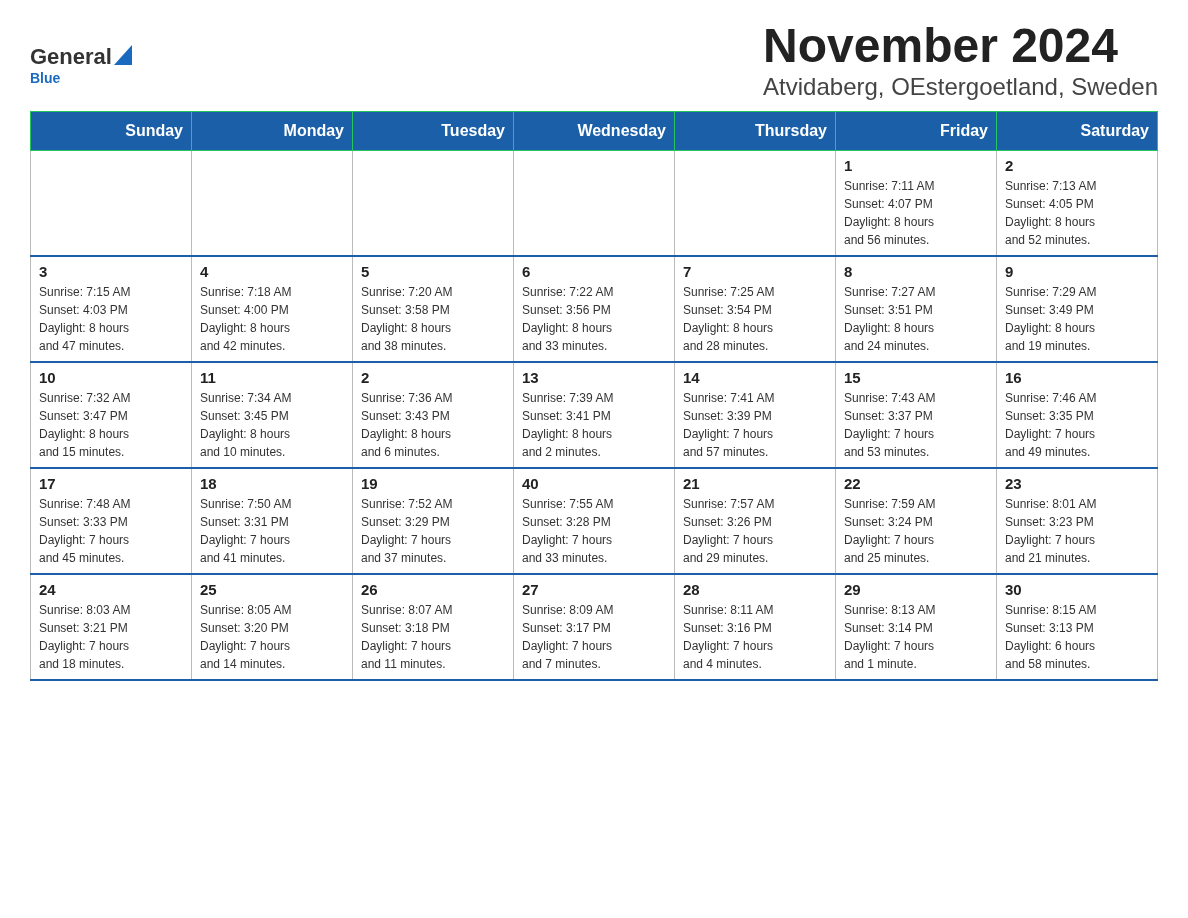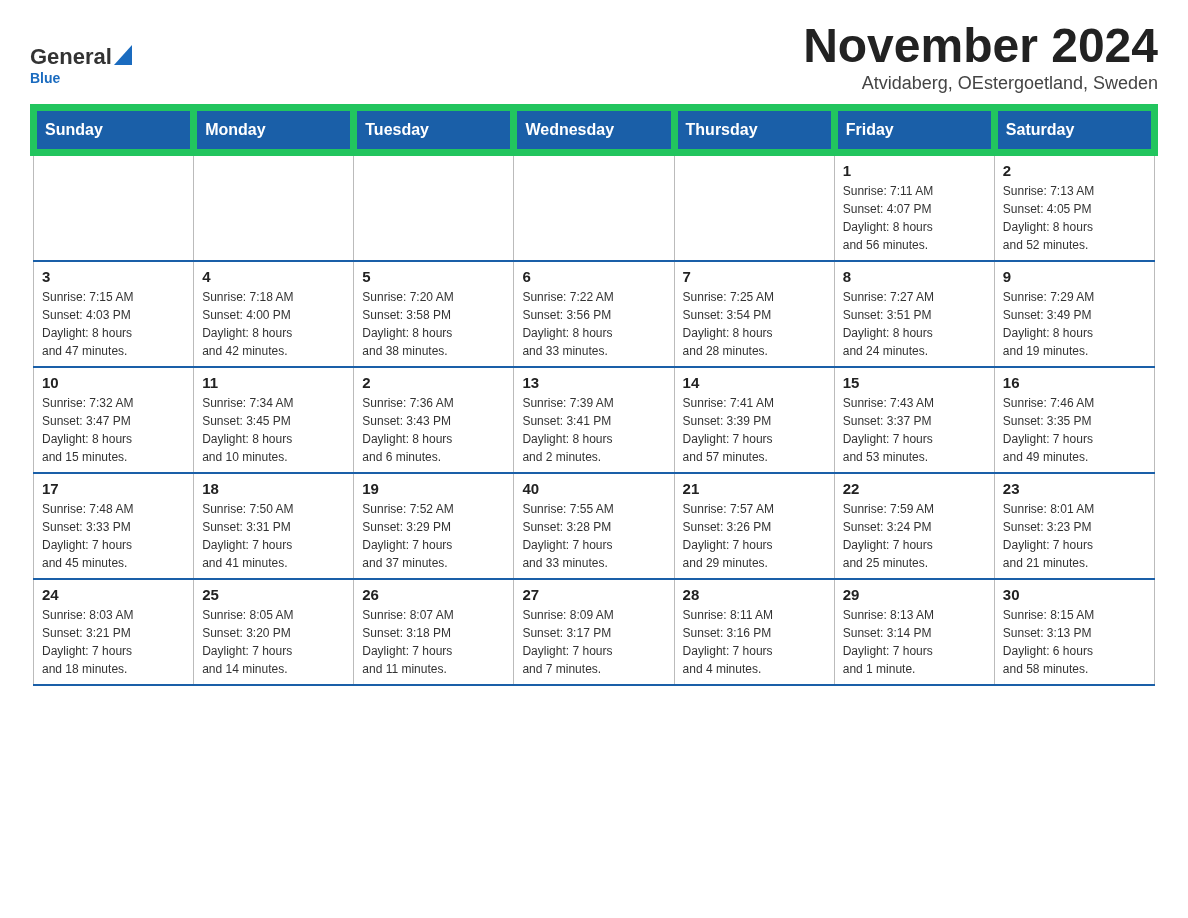--- a/index.html
+++ b/index.html
@@ -28,47 +28,46 @@
       color: #333;
     }
     .logo-blue {
       font-size: 14px;
       font-weight: bold;
       color: #1a6bbf;
       display: flex;
       align-items: center;
     }
     .title-block {
-      text-align: right;
       margin-left: 48px;
     }
     .title-block h1 {
       font-size: 48px;
       font-weight: bold;
       color: #222;
       line-height: 1.1;
     }
     .title-block h2 {
-      font-size: 18px;
+      font-size: 24px;
       font-weight: normal;
       color: #444;
     }
     .calendar {
       width: 100%;
       border-collapse: collapse;
       border: 1px solid #999;
     }
     .calendar thead tr th {
       background-color: #1a5fa8;
       color: #fff;
       font-size: 16px;
       font-weight: bold;
       padding: 10px 8px;
-      text-align: left;
-      border: 7px solid #22c55e;
+      text-align: right;
+      border: 1px solid #22c55e;
     }
     .calendar tbody tr td {
       vertical-align: top;
       padding: 6px 8px;
       border: 1px solid #bbb;
       width: calc(100% / 7);
       min-height: 110px;
       font-size: 13px;
       color: #333;
     }

